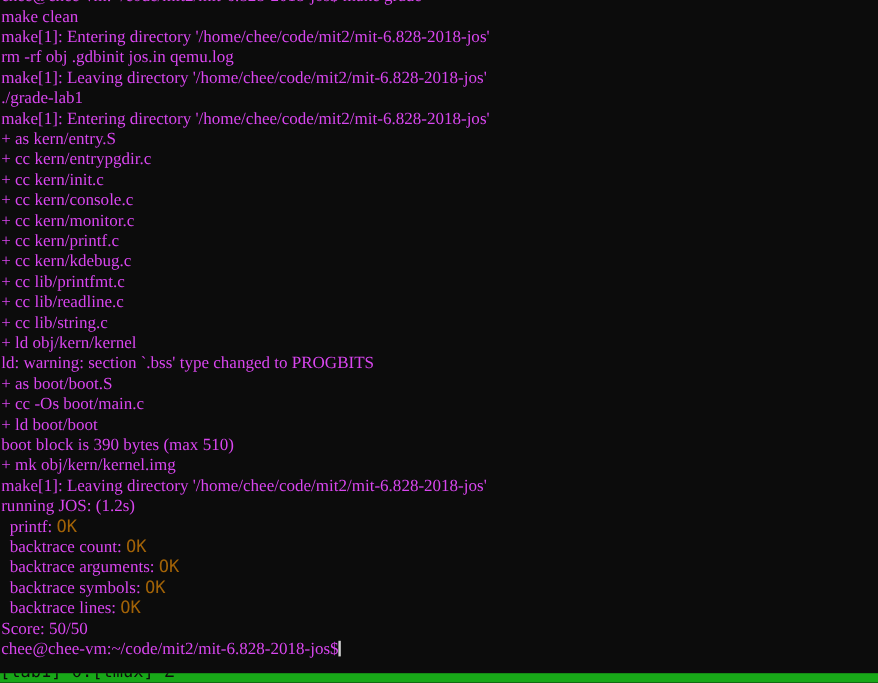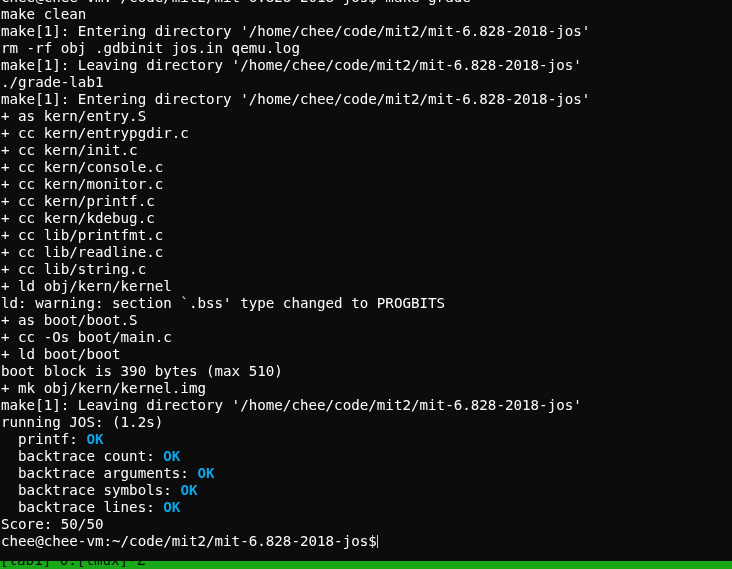--- a/index.html
+++ b/index.html
@@ -38,22 +38,22 @@
     color: #d0d0d0;
     white-space: pre;
   }
 
   .line {
     height: 17px;
     white-space: pre;
     padding-left: 1px;
   }
 
-  .fg-default { color: #ffffff; }
-  .fg-green   { color: #0ea5e9; font-weight: bold; }
+  .fg-default { color: #d946ef; font-family: Liberation Serif, serif; }
+  .fg-green   { color: #a16207; }
 
   .cursor {
     display: inline-block;
     width: 1.5px;
     height: 13px;
     background: #d0d0d0;
     vertical-align: -2px;
     margin-left: 0px;
   }
 

